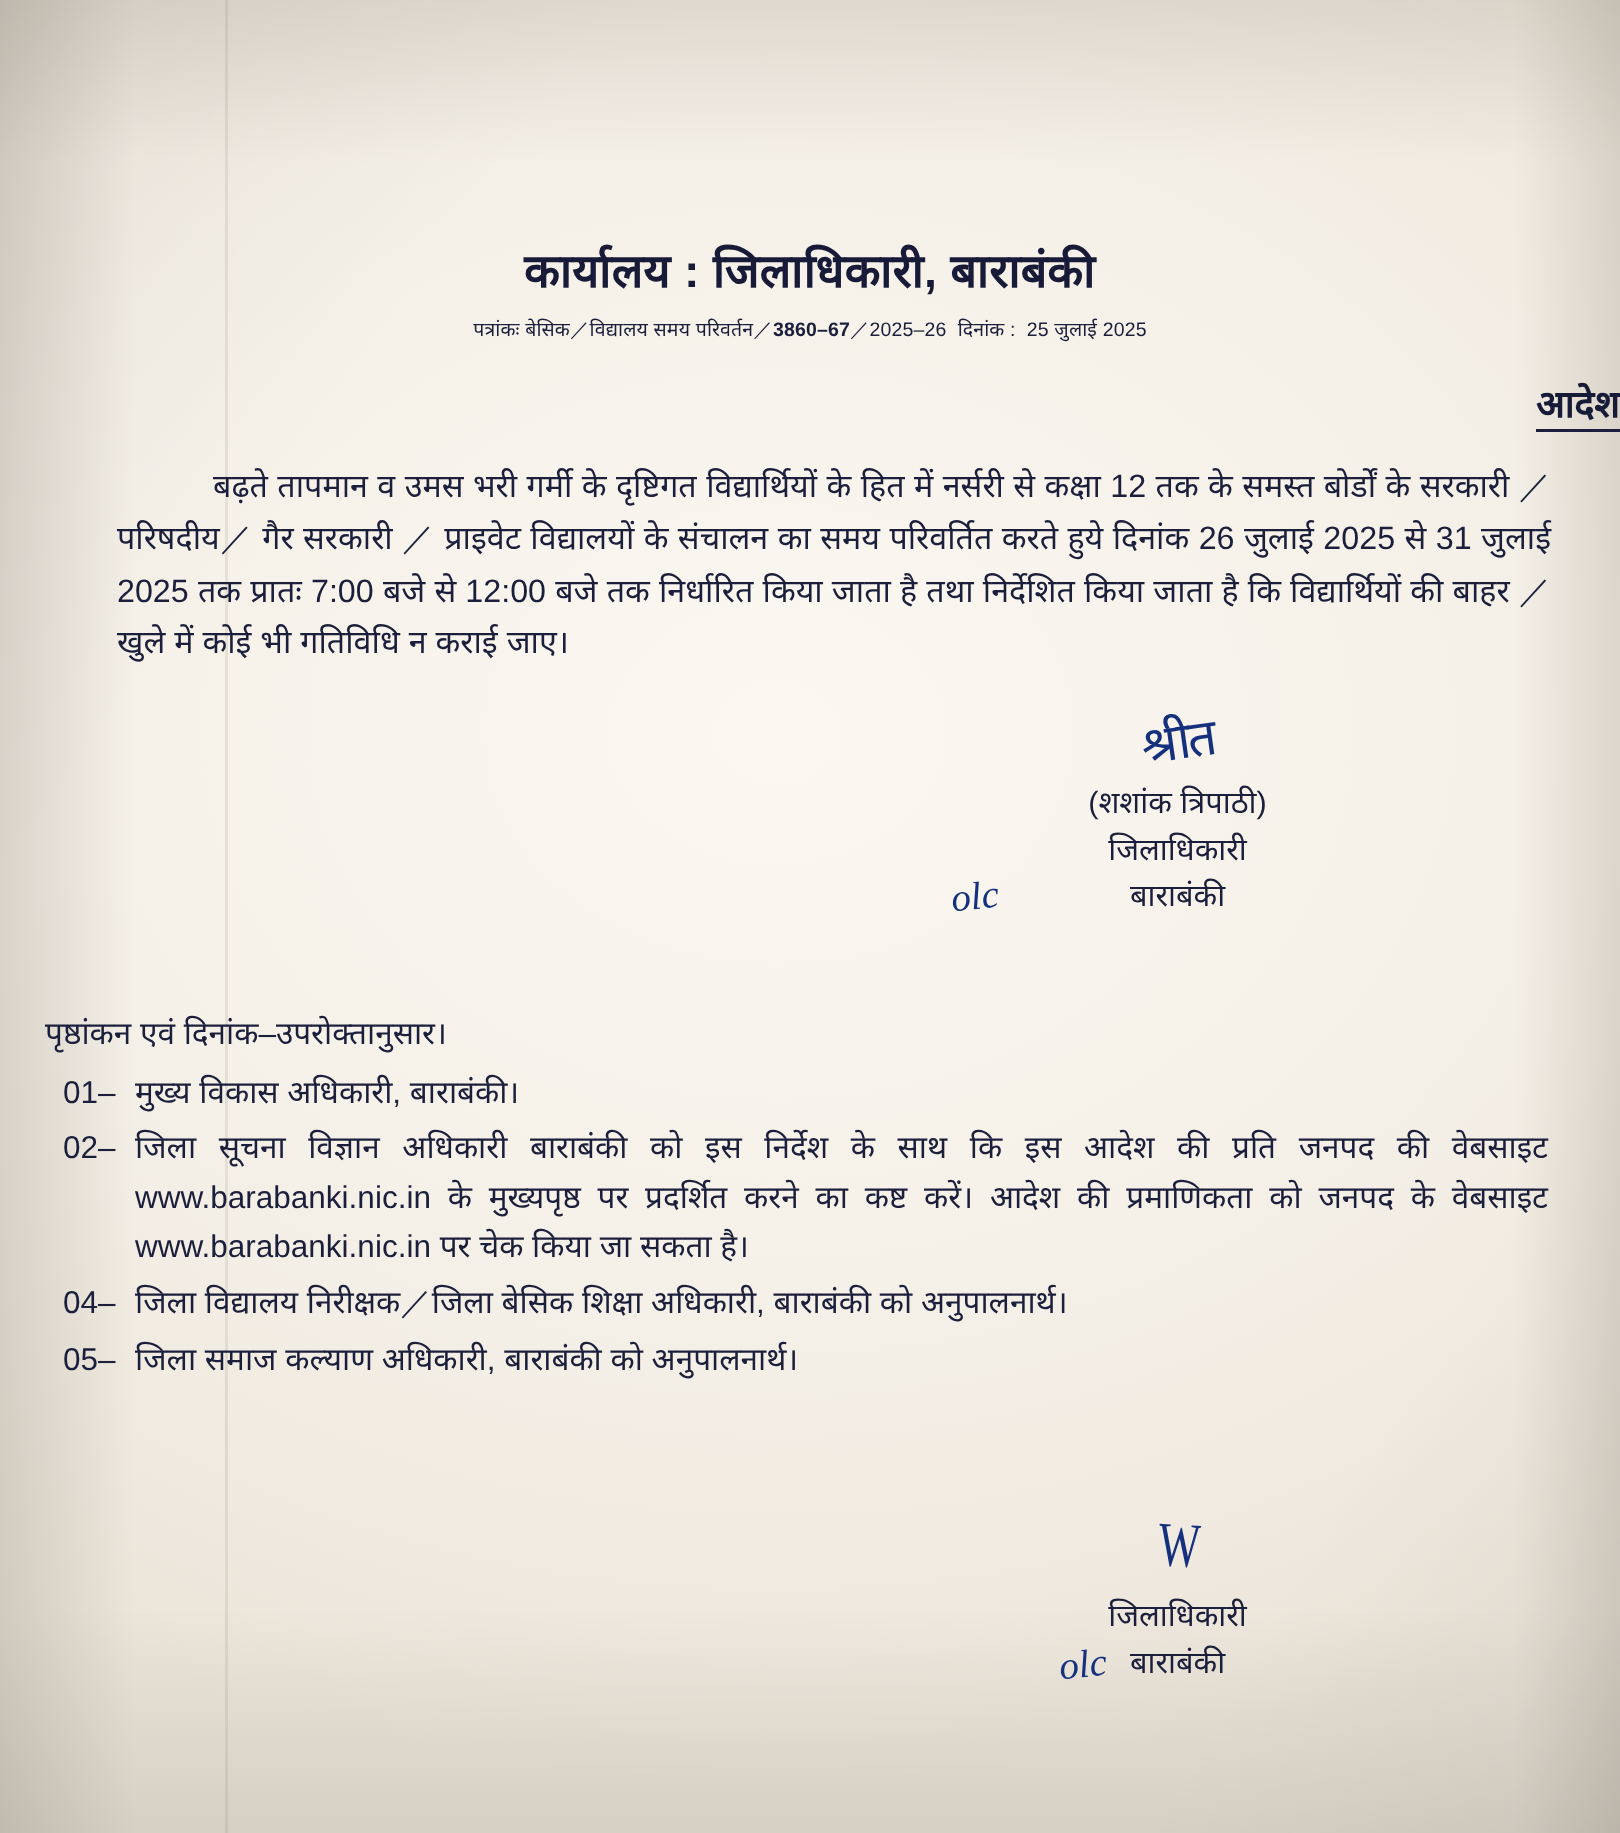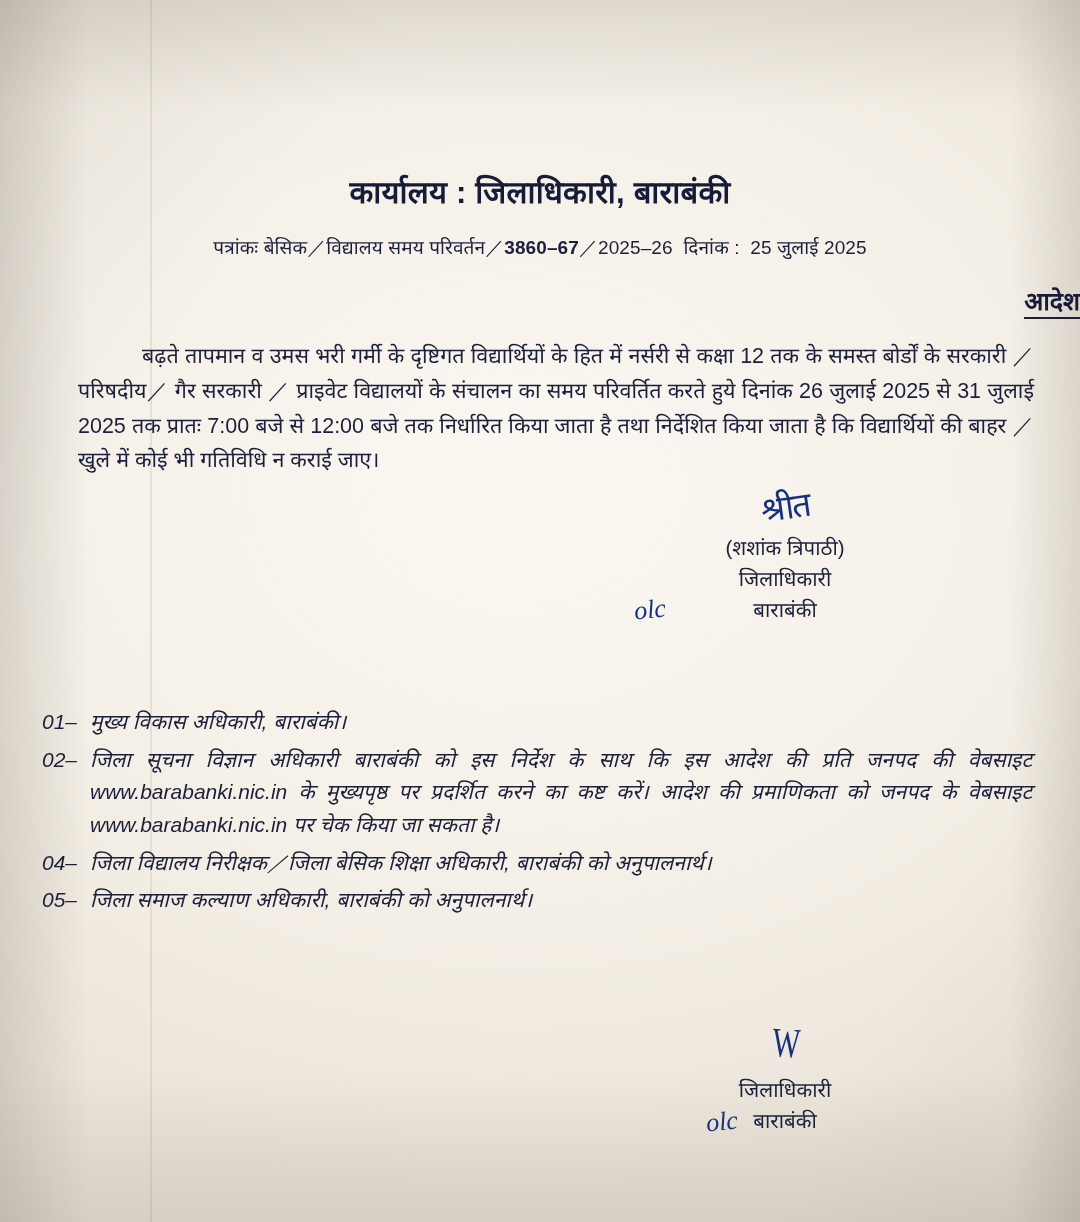--- a/index.html
+++ b/index.html
@@ -54,37 +54,37 @@
   .fold {
     position: absolute;
     top: 0; left: 150px;
     width: 2px; height: 100%;
     background: rgba(120,110,95,0.13);
     pointer-events: none;
   }
 
   .content {
     position: absolute;
-    left: 0; top: 12px;
+    left: 0; top: 0;
     width: 1080px;
     color: #1b1f3b;
   }
 
   .doc-title {
     text-align: center;
     font-size: 31px;
     font-weight: bold;
     letter-spacing: 0.2px;
     margin-top: 158px;
     color: #171b38;
   }
   .ref-line {
     text-align: center;
-    font-size: 19px;
-    margin-top: 22px;
+    font-size: 13px;
+    margin-top: 10px;
     color: #1b1f3b;
     letter-spacing: 0.1px;
   }
   .ref-line .bold {
     font-weight: bold;
   }
   .order-head {
     text-align: right;
     font-size: 25px;
     font-weight: bold;
@@ -141,21 +141,20 @@
   .copy-list {
     margin: 6px 0 0 0;
     padding: 0;
     list-style: none;
   }
   .copy-list li {
     display: flex;
     margin-top: 5px;
     font-size: 21px;
     line-height: 1.55;
-    font-style: italic;
   }
   .copy-num {
     flex: 0 0 auto;
     width: 48px;
     text-align: left;
     padding-left: 18px;
   }
   .copy-text {
     flex: 1 1 auto;
     text-align: justify;
@@ -209,20 +208,21 @@
       <div class="sig-scribble">श्रीत</div>
       <div>(शशांक त्रिपाठी)</div>
       <div>जिलाधिकारी</div>
       <div>बाराबंकी</div>
       <div class="olc" style="left: 14px; top: 108px;">olc</div>
     </div>
 
     <div style="height: 210px;"></div>
 
     <div class="endorsement">
+      <div class="endorse-line">पृष्ठांकन एवं दिनांक–उपरोक्तानुसार।</div>
 
       <ul class="copy-list">
         <li>
           <span class="copy-num">01–</span>
           <span class="copy-text">मुख्य विकास अधिकारी, बाराबंकी।</span>
         </li>
         <li>
           <span class="copy-num">02–</span>
           <span class="copy-text">जिला सूचना विज्ञान अधिकारी बाराबंकी को इस निर्देश के साथ कि इस आदेश की प्रति जनपद की वेबसाइट www.barabanki.nic.in के मुख्यपृष्ठ पर प्रदर्शित करने का कष्ट करें। आदेश की प्रमाणिकता को जनपद के वेबसाइट www.barabanki.nic.in पर चेक किया जा सकता है।</span>
         </li>

